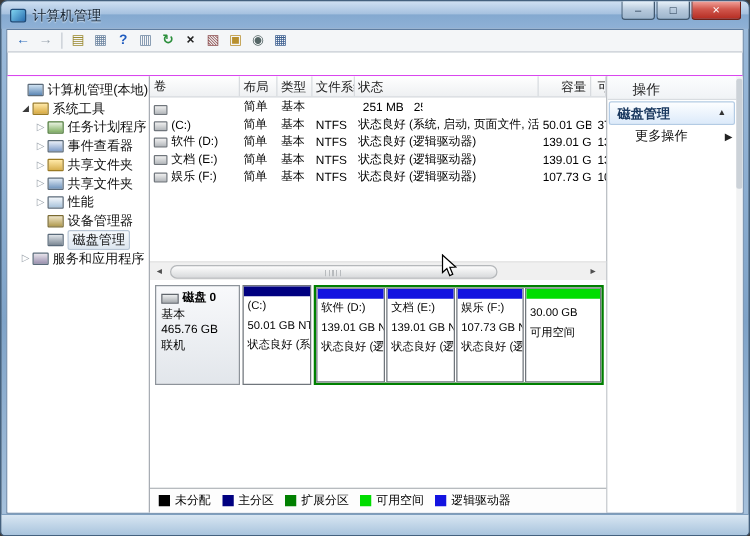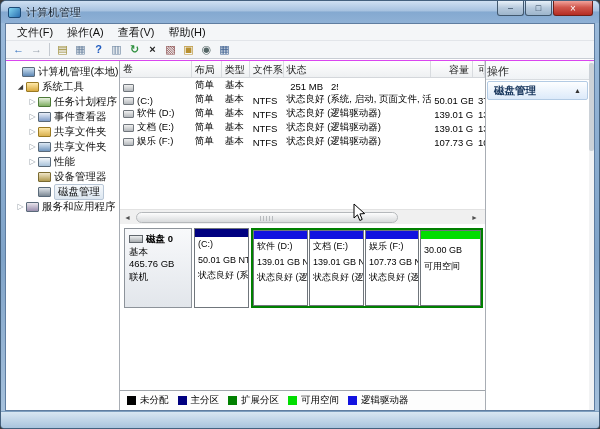--- a/index.html
+++ b/index.html
@@ -84,21 +84,21 @@
   .extframe .part { border-color:#70767c; }
   .p-d{width:55px;} .p-e{width:55px;} .p-f{width:54px;} .p-free{width:61px;}
 
   
   .legend { height:20px; border-top:1px solid #a0a5ab; display:flex; align-items:center; padding-left:7px; background:#fdfdfd; font-size:9.5px; color:#000; }
   .lg-item { display:flex; align-items:center; margin-right:9px; }
   .lg-sq { width:9px; height:9px; margin-right:4px; flex:none; }
 
   
   .actions { flex:1; background:#fff; position:relative; overflow:hidden; }
-  .act-head { height:19px; font-size:11px; color:#222; padding:3px 1px; border-bottom:1px solid #d8dce0; background:linear-gradient(180deg,#fcfdfe,#f0f3f6); }
+  .act-head { height:19px; font-size:11px; color:#222; padding:3px 20px; border-bottom:1px solid #d8dce0; background:linear-gradient(180deg,#fcfdfe,#f0f3f6); }
   .act-group { height:19px; margin:1px 6px 0 1px; display:flex; align-items:center; justify-content:space-between; padding:0 6px; font-size:10.5px; font-weight:bold; color:#1c3a60; background:linear-gradient(180deg,#fdfeff,#dceafa); border:1px solid #b3cbe4; border-radius:2px; }
   .act-caret { font-size:7px; color:#333; }
   .act-more { height:18px; display:flex; align-items:center; justify-content:space-between; padding:0 8px 0 22px; font-size:10.5px; color:#111; }
   .act-more .arr { font-size:8px; color:#222; }
   .vscroll { position:absolute; top:0; right:0; width:5px; bottom:0; background:#f2f3f4; }
   .vthumb { position:absolute; top:2px; right:0; width:5px; height:88px; background:#ccd2d8; border-radius:2px; }
 
   
   .bottomstrip { position:absolute; left:0; right:0; bottom:0; height:17px; background:linear-gradient(180deg,#d8e6f2,#a9c4dd); border-top:1px solid #7e9fbf; border-radius:0 0 3px 3px; }
 
@@ -114,26 +114,20 @@
     <span class="title">计算机管理</span>
     <div class="wincontrols">
       <span class="wbtn min">–</span>
       <span class="wbtn max">□</span>
       <span class="wbtn close">×</span>
     </div>
   </div>
 
   <div class="client">
 
-    <div class="menubar">
-      <span class="menu-item">文件(F)</span>
-      <span class="menu-item">操作(A)</span>
-      <span class="menu-item">查看(V)</span>
-      <span class="menu-item">帮助(H)</span>
-    </div>
 
     <div class="toolbar">
       <span class="tbi back">←</span>
       <span class="tbi fwd">→</span>
       <span class="tbsep"></span>
       <span class="tbi c1">▤</span>
       <span class="tbi c2">▦</span>
       <span class="tbi help">?</span>
       <span class="tbi c3">▥</span>
       <span class="tbi refresh">↻</span>
@@ -351,20 +345,24 @@
           </span>
         </div>
       </div>
 
       <div class="actions">
         <div class="act-head">操作</div>
         <div class="act-group">
           <span>磁盘管理</span>
           <span class="act-caret">▲</span>
         </div>
+        <div class="act-more">
+          <span>更多操作</span>
+          <span class="arr">▶</span>
+        </div>
         <div class="vscroll">
           <div class="vthumb"></div>
         </div>
       </div>
 
     </div>
   </div>
 
   <div class="bottomstrip"></div>
 

